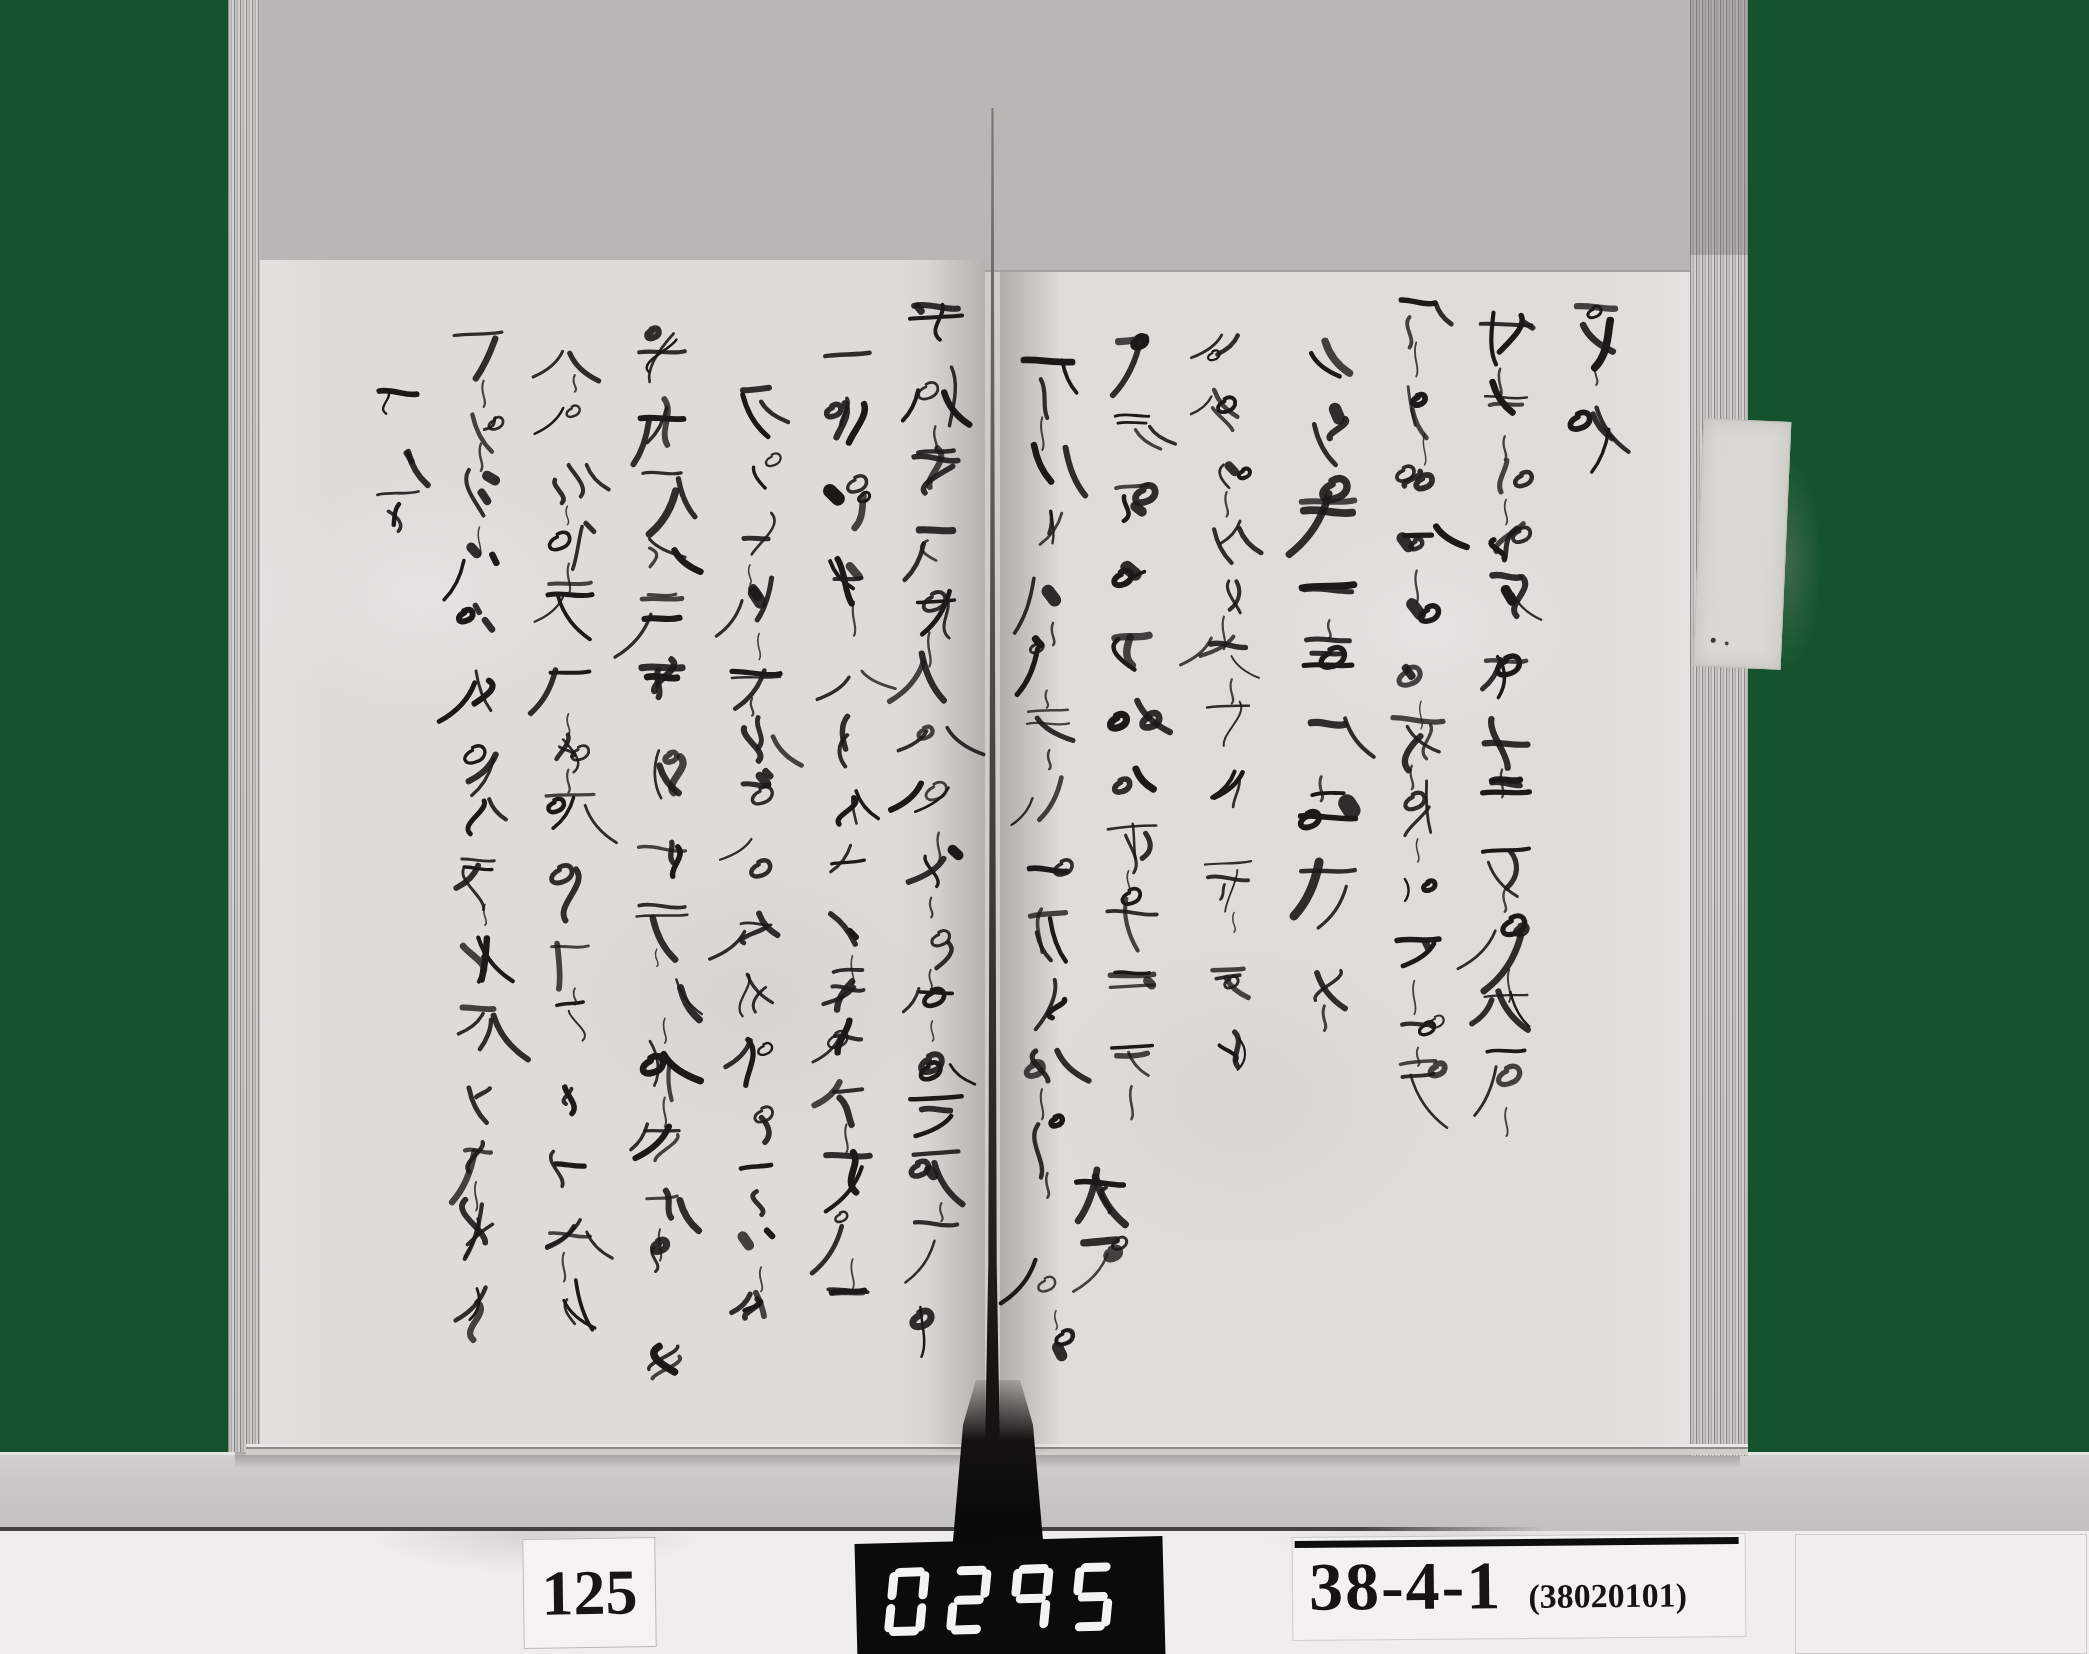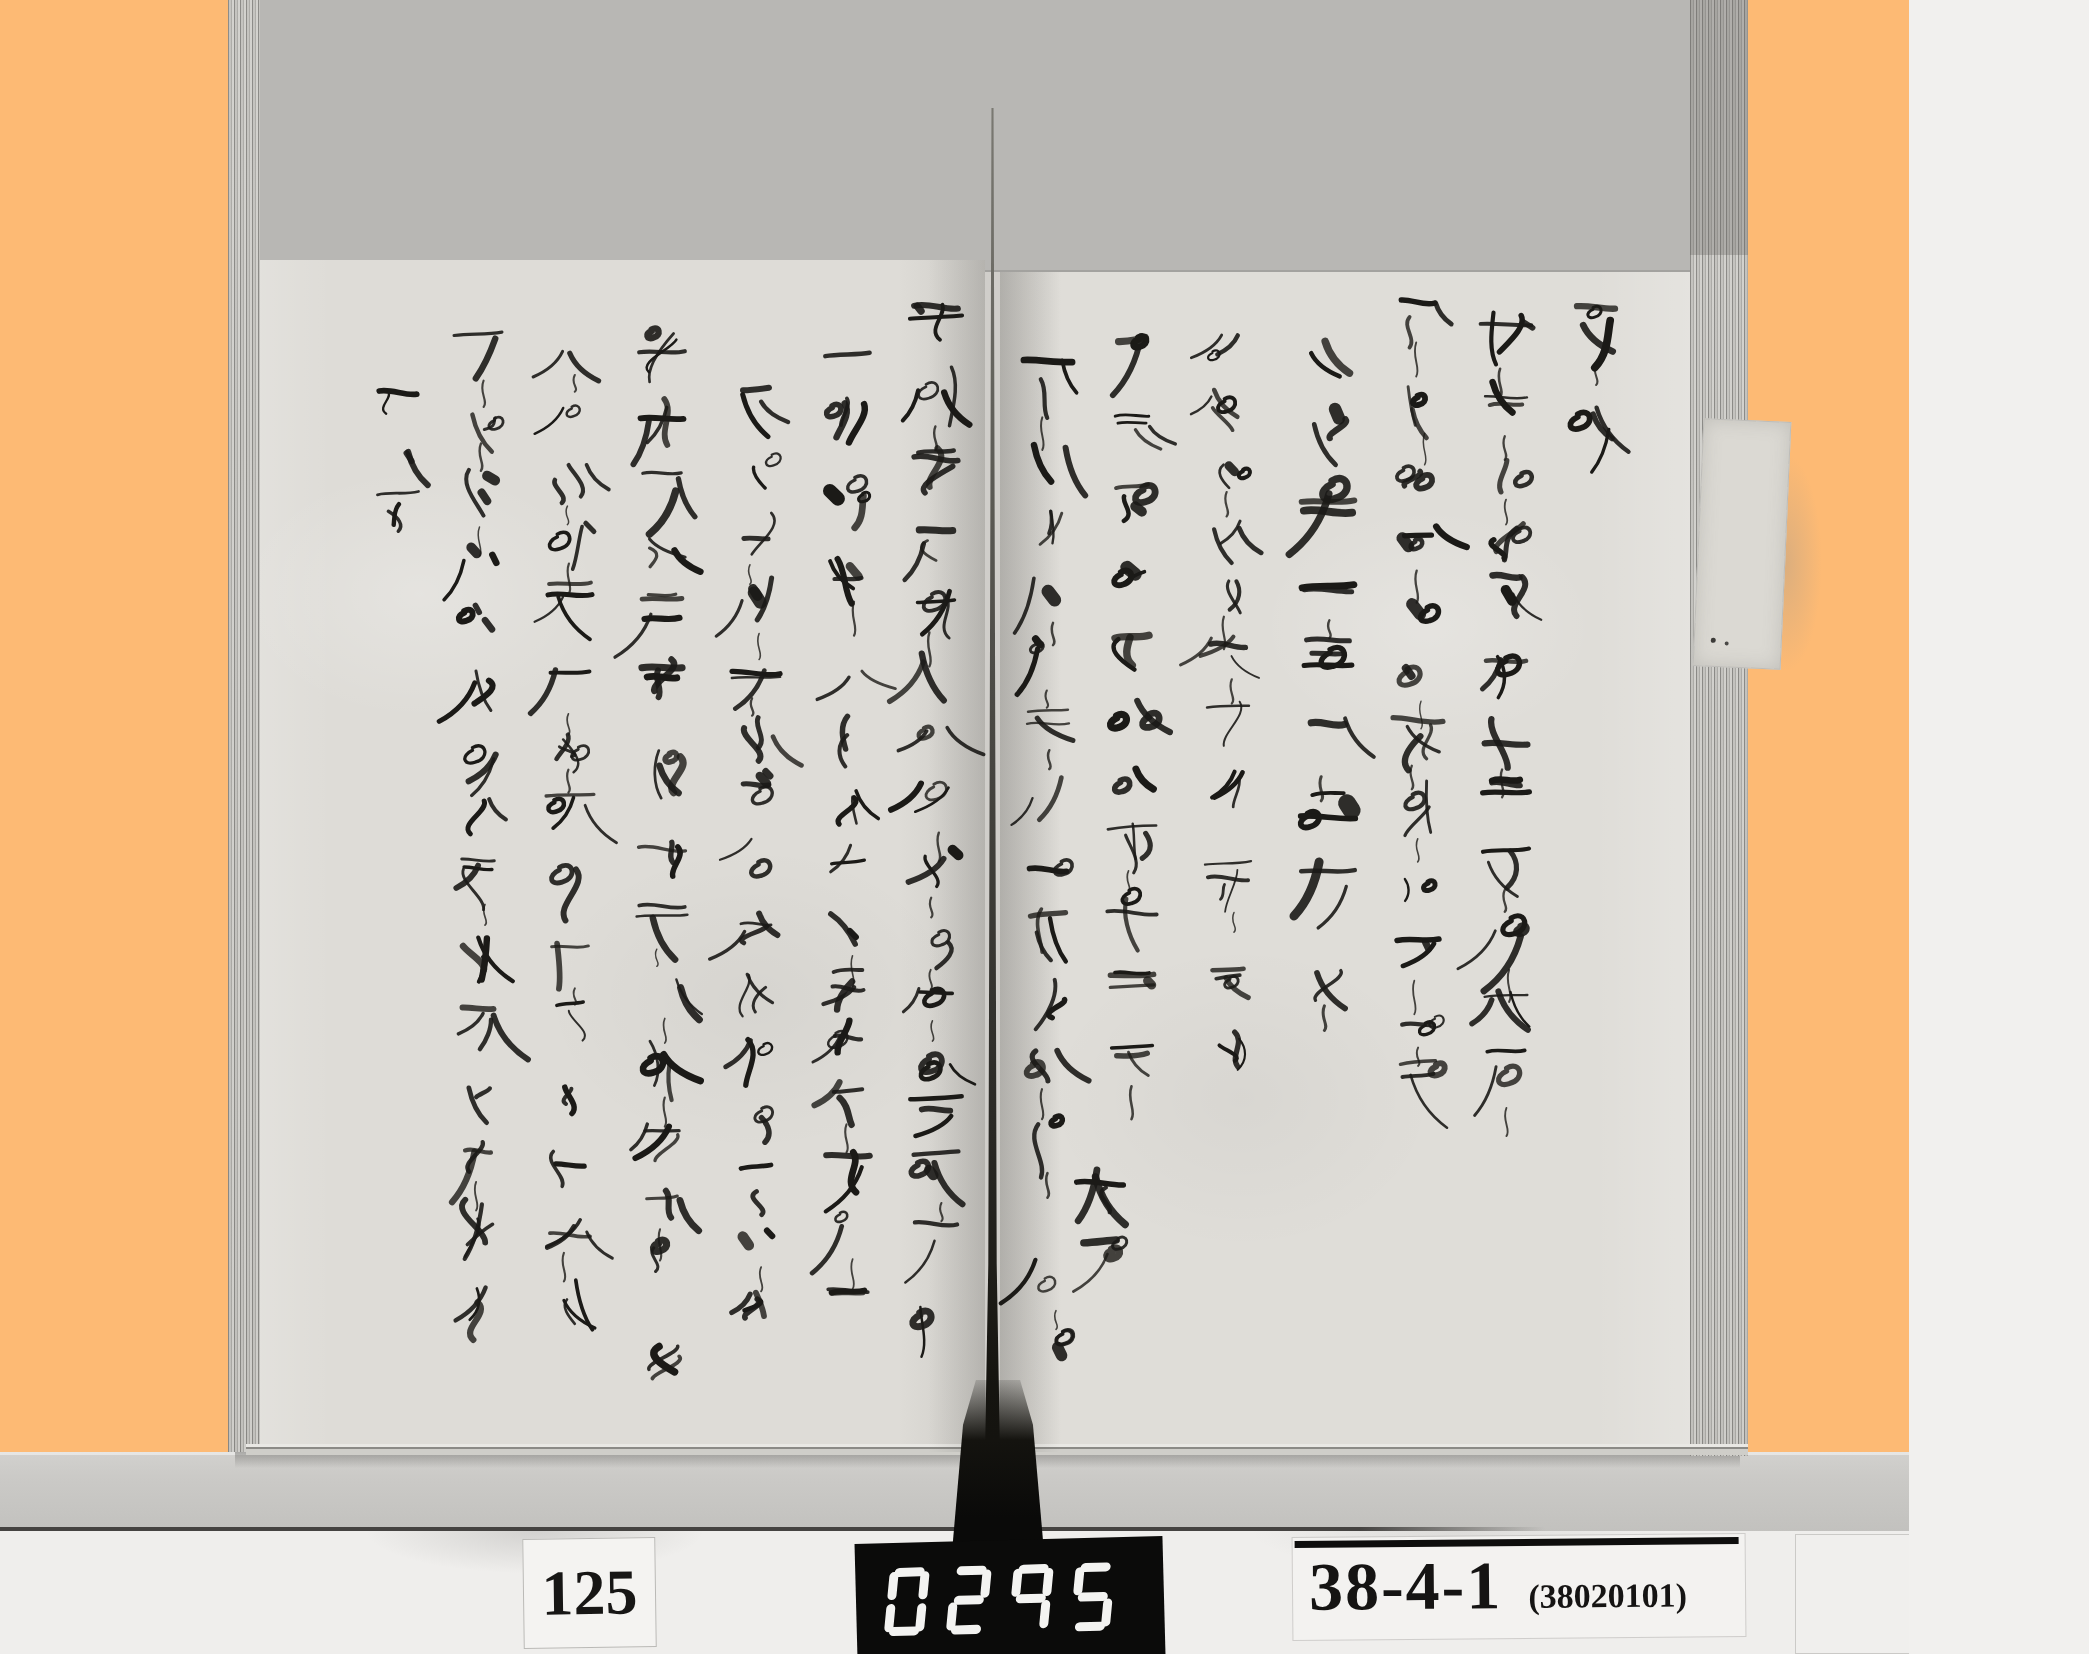--- a/index.html
+++ b/index.html
@@ -1,16 +1,16 @@
 <!DOCTYPE html>
 <html><head>
 <meta charset="utf-8">
 <style>
   html,body{margin:0;padding:0;background:#f1f0ee;}
-  .stage{position:relative;width:1909px;height:1654px;background:#fdba74;overflow:hidden;
+  .stage{position:relative;width:2089px;height:1654px;background:#14532d;overflow:hidden;
          font-family:"Liberation Serif",serif;text-align:right;}
   .stage *{position:absolute;box-sizing:border-box;}
 
   
   .slab{left:0;top:1452px;width:2089px;height:80px;
         background:linear-gradient(180deg,#d2d1ce 0,#cbcac7 30%,#c2c1be 100%);}
   .slab-top-hl{left:0;top:1452px;width:2089px;height:3px;background:rgba(255,255,255,.45);}
   .slab-line{left:0;top:1527px;width:1545px;height:4px;
              background:linear-gradient(90deg,#454341 0,#454341 88%,rgba(69,67,65,0) 100%);}
   .bottom-white{left:0;top:1531px;width:2089px;height:123px;background:#efeeec;}

